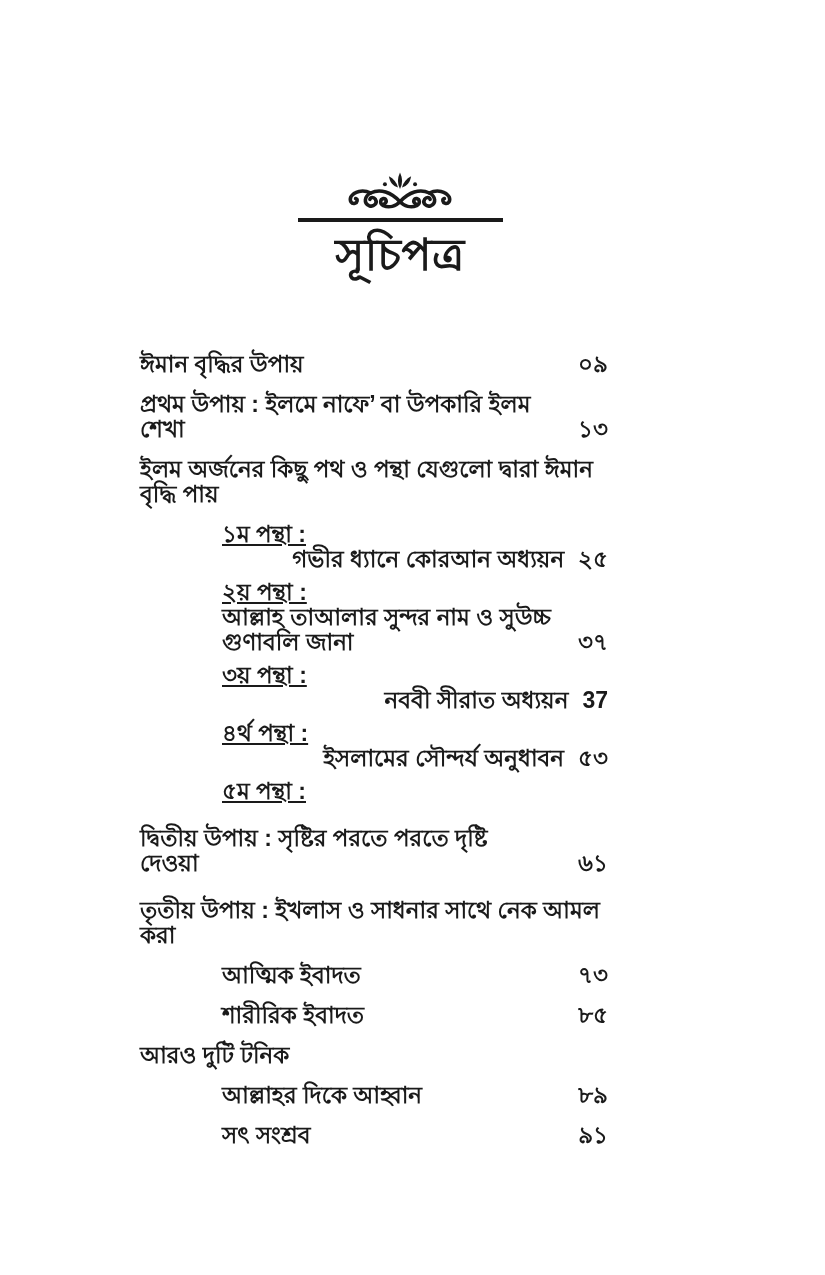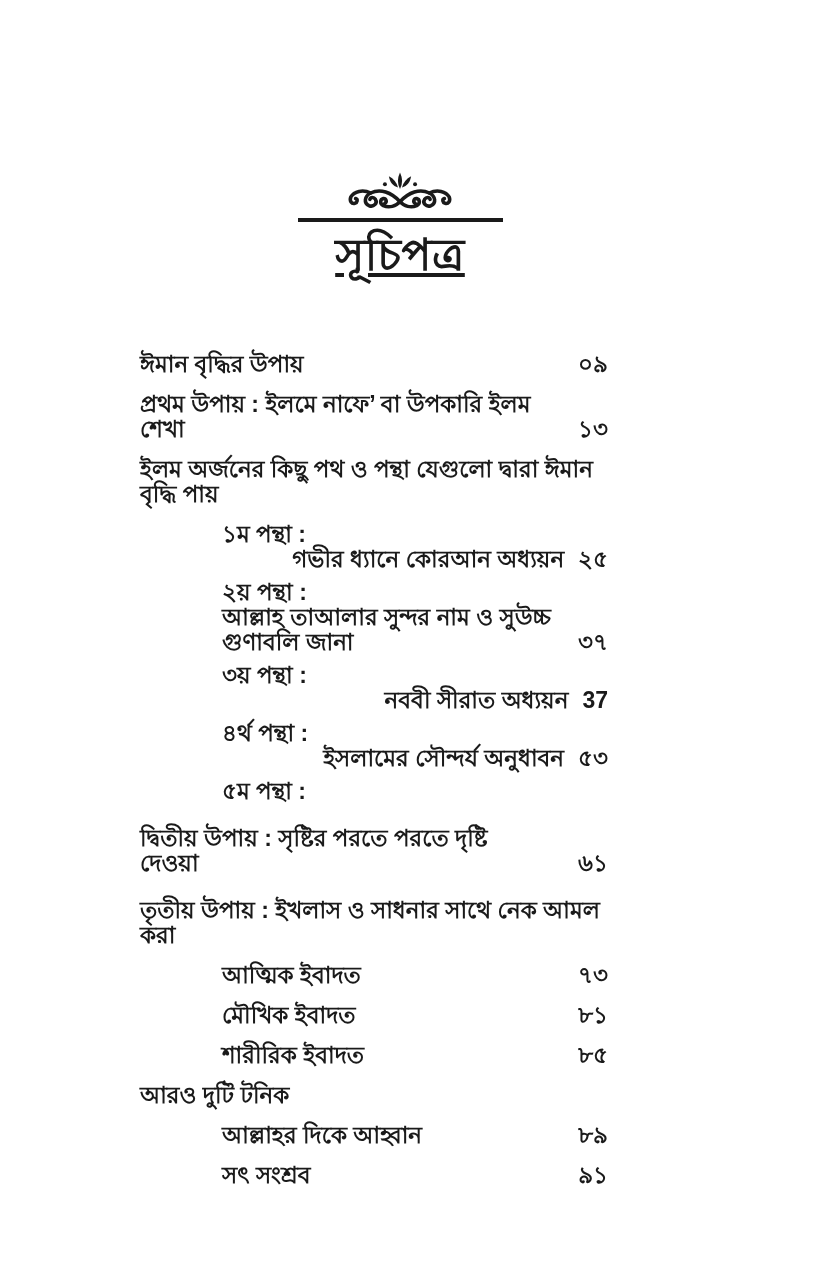--- a/index.html
+++ b/index.html
@@ -8,40 +8,40 @@
     width:825px;height:1275px;
     margin:0 auto;
     background:#ffffff;
     color:#1a1a1a;
     font-family:"Liberation Sans","DejaVu Sans",sans-serif;
     overflow:hidden;
   }
   
   .masthead{
     position:absolute;top:170px;left:0;width:800px;
-    display:flex;flex-direction:column;align-items:center;text-decoration:underline;
+    display:flex;flex-direction:column;align-items:center;
   }
   .ornament{display:block;}
   .title-rule{width:205px;height:4px;background:#1a1a1a;margin-top:2px;}
   .page-title{
     margin:2px 0 0 0;
     font-size:44px;line-height:62px;font-weight:bold;
     letter-spacing:0.5px;
   }
   
   .toc{
     position:absolute;top:352px;left:140px;width:468px;
     font-size:23px;line-height:25px;font-weight:600;
   }
   .row{display:flex;justify-content:space-between;align-items:flex-end;margin-bottom:15px;}
   .block{margin-bottom:8px;}
   .rowline{display:flex;justify-content:flex-end;align-items:flex-end;}
   .sub{padding-left:82px;}
   .gap{margin-top:22px;gap:48px;}
-  .prefix{display:block;}
+  .prefix{display:block;text-decoration:underline;}
   .pageno{margin-left:14px;white-space:nowrap;text-align:right;}
   .label{}
 </style>
 </head>
 <body>
 
 <div class="page">
 
   <header class="masthead">
     <svg class="ornament" width="122" height="46" viewBox="0 0 150 58" aria-hidden="true">
@@ -127,24 +127,20 @@
 
     <div class="row gap">
       <span class="label">তৃতীয় উপায় : ইখলাস ও সাধনার সাথে নেক আমল করা</span>
     </div>
 
     <div class="row sub">
       <span class="label">আত্মিক ইবাদত</span>
       <span class="pageno">৭৩</span>
     </div>
 
-    <div class="row sub">
-      <span class="label">মৌখিক ইবাদত</span>
-      <span class="pageno">৮১</span>
-    </div>
 
     <div class="row sub">
       <span class="label">শারীরিক ইবাদত</span>
       <span class="pageno">৮৫</span>
     </div>
 
     <div class="row">
       <span class="label">আরও দুটি টনিক</span>
     </div>
 

